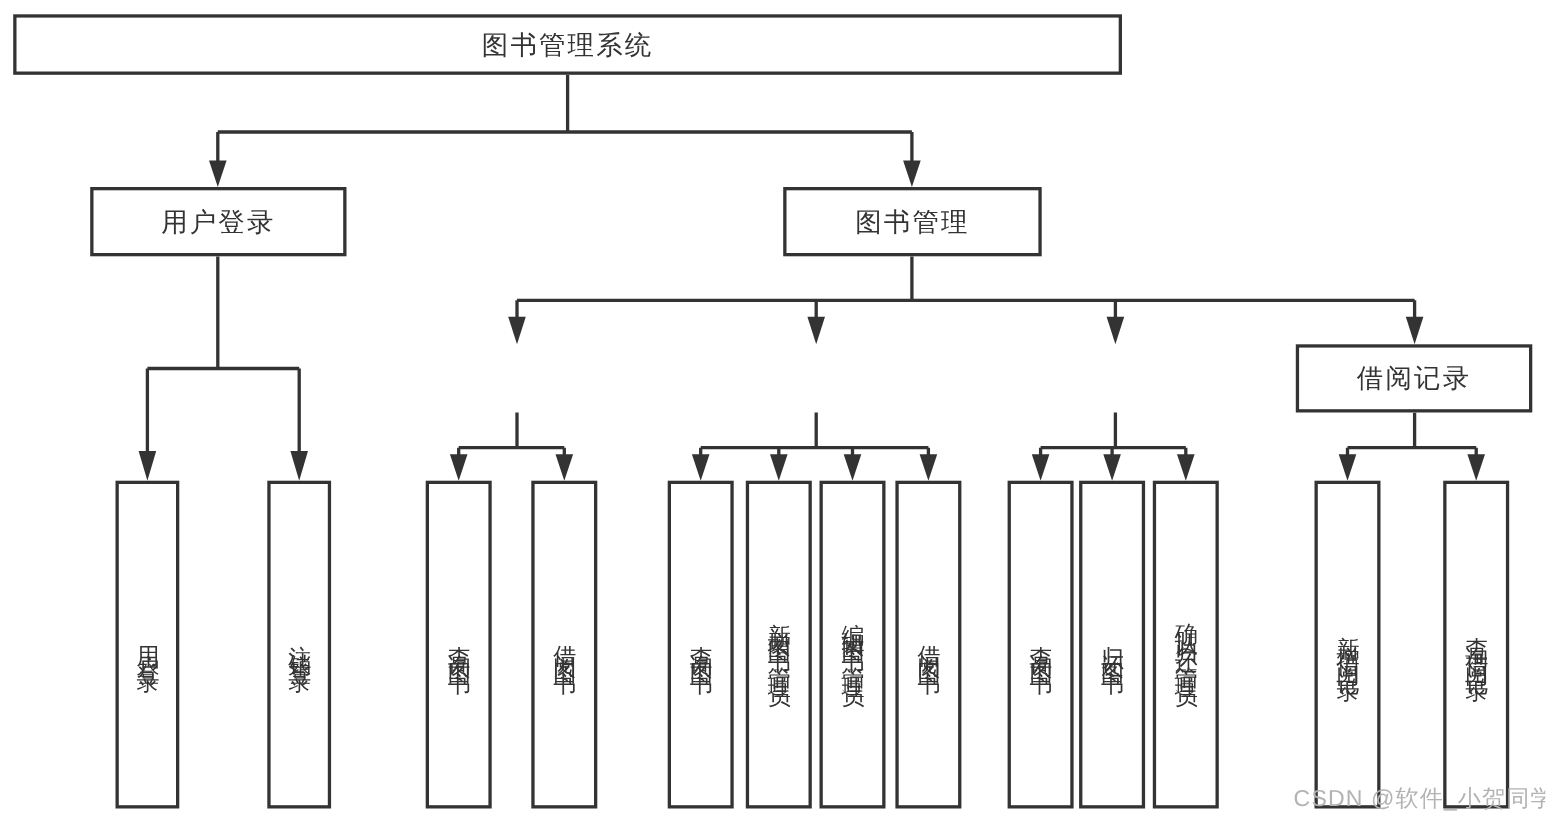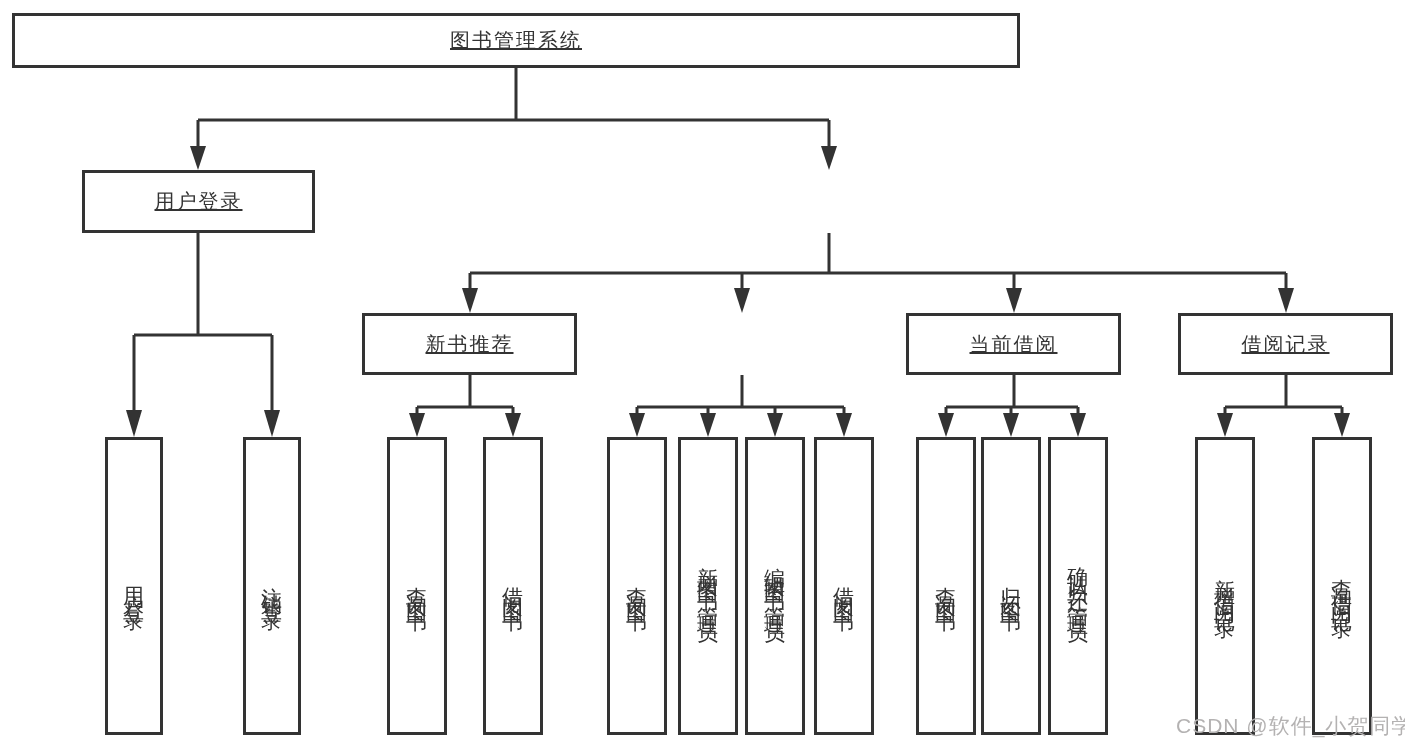--- a/index.html
+++ b/index.html
@@ -16,23 +16,22 @@
     position: absolute;
     box-sizing: border-box;
     border: 3px solid #333333;
     background: #ffffff;
     color: #333333;
     display: flex;
     align-items: center;
     justify-content: center;
   }
   .node.h {
-    font-size: 20px;
+    font-size: 24px;
     letter-spacing: 2px;
-    text-decoration: underline;
   }
   .node.v {
     font-size: 21px;
     letter-spacing: 8px;
     writing-mode: vertical-lr;
     text-orientation: mixed;
     line-height: 1;
   }
   .watermark {
     position: absolute;
@@ -76,23 +75,22 @@
       <polygon points="1003,413 1019,413 1011,437"></polygon>
       <polygon points="1070,413 1086,413 1078,437"></polygon>
       <polygon points="1217,413 1233,413 1225,437"></polygon>
       <polygon points="1334,413 1350,413 1342,437"></polygon>
     </g>
   </svg>
 
   <div class="node h" style="left:12px; top:13px; width:1008px; height:55px">图书管理系统</div>
 
   <div class="node h" style="left:82px; top:170px; width:233px; height:63px">用户登录</div>
+  <div class="node h" style="left:712px; top:170px; width:235px; height:63px">图书管理</div>
 
-  <div class="node h" style="left:362px; top:313px; width:215px; height:62px">新书推荐</div>
-  <div class="node h" style="left:906px; top:313px; width:215px; height:62px">当前借阅</div>
   <div class="node h" style="left:1178px; top:313px; width:215px; height:62px">借阅记录</div>
 
   <div class="node v" style="left:105px; top:437px; width:58px; height:298px">用户登录</div>
   <div class="node v" style="left:243px; top:437px; width:58px; height:298px">注销登录</div>
 
   <div class="node v" style="left:387px; top:437px; width:60px; height:298px">查询图书</div>
   <div class="node v" style="left:483px; top:437px; width:60px; height:298px">借阅图书</div>
 
   <div class="node v" style="left:607px; top:437px; width:60px; height:298px">查询图书</div>
   <div class="node v" style="left:678px; top:437px; width:60px; height:298px">新增图书（管理员）</div>

